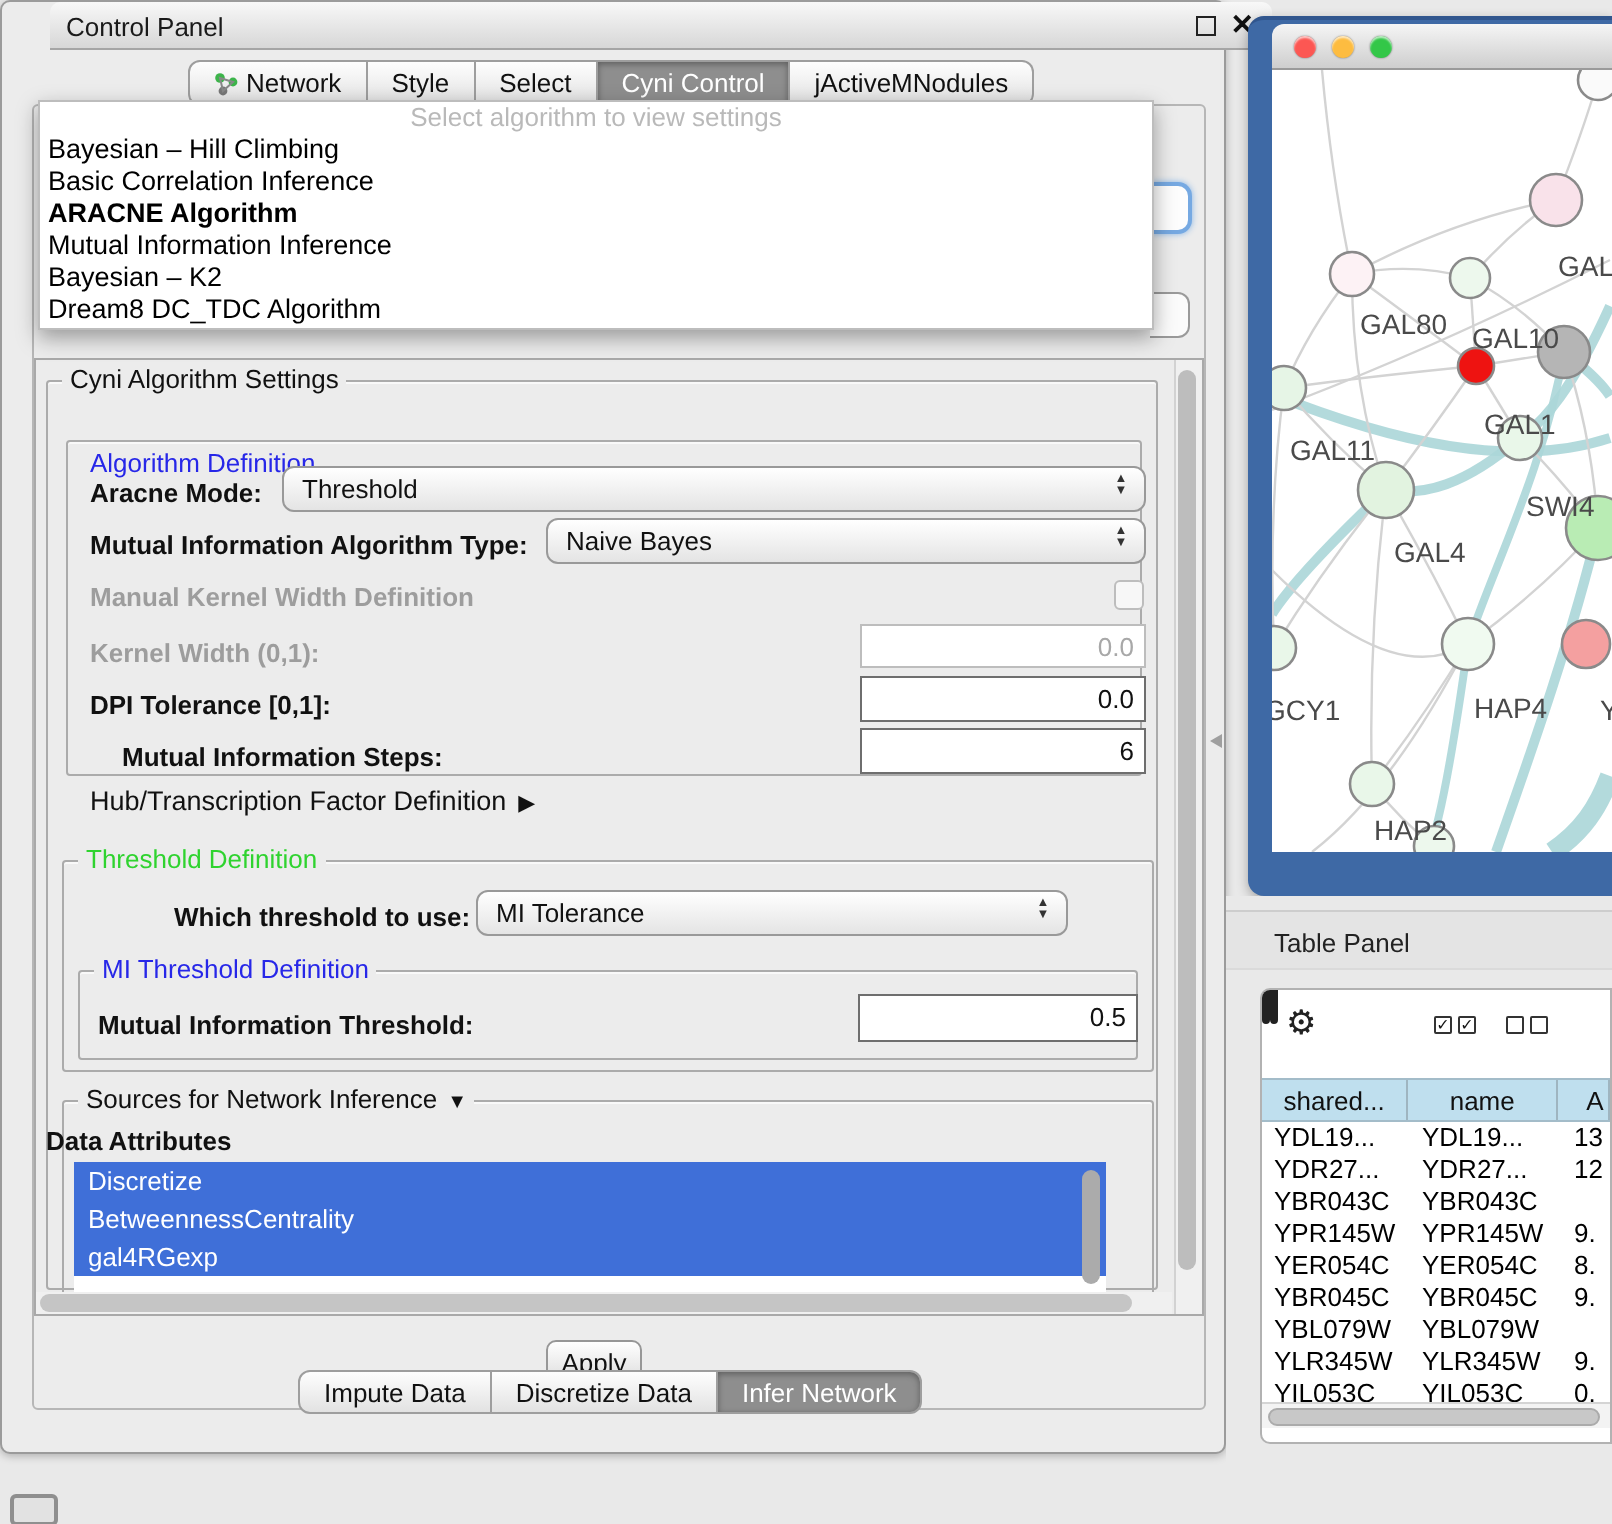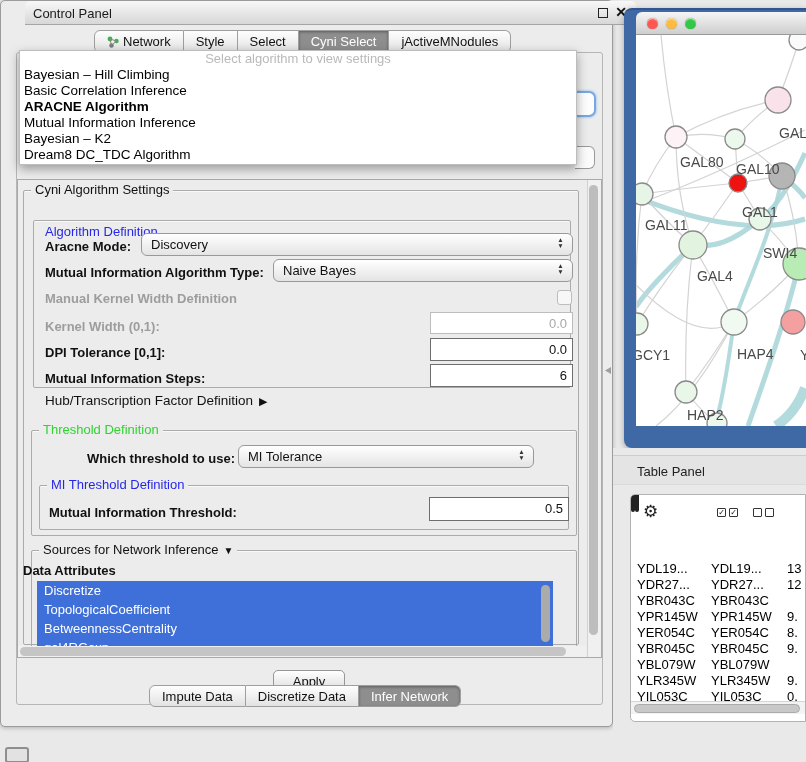--- a/index.html
+++ b/index.html
@@ -45,21 +45,21 @@
   .combo .arr { position:absolute; right:7px; top:3px; width:9px; font-size:6.5px; line-height:6px; color:#333; text-align:center; }
   .tinput { position:absolute; background:#fff; border:1px solid #6e6e6e; font-size:13px; color:#111; text-align:right; padding:3px 5px 0 0; }
   .tinput.dis { border:1px solid #bdbdbd; color:#a8a8a8; }
   .cbox { position:absolute; width:15px; height:15px; border:1px solid #bdbdbd; border-radius:3px; background:#f7f7f7; }
 
   
   #attr-list { left:36px; top:580px; width:516px; height:65px; background:#fff; overflow:hidden; }
   .attr-item { height:19px; line-height:19px; background:#3f6fd8; color:#fff; font-size:13px; padding-left:7px; }
   #attr-vsb { left:540px; top:584px; width:9px; height:57px; background:#ababab; border-radius:5px; }
 
-  #apply-btn { left:272px; top:669px; width:72px; height:22px; background:linear-gradient(#ffffff,#dcdcdc); border:1px solid #979797; border-radius:5px; font-size:13px; text-align:center; padding-top:3px; }
+  #apply-btn { left:272px; top:669px; width:48px; height:22px; background:linear-gradient(#ffffff,#dcdcdc); border:1px solid #979797; border-radius:5px; font-size:13px; text-align:center; padding-top:3px; }
 
   #bottom-tabs { position:absolute; left:148px; top:684px; display:flex; height:22px; }
 
   
   #popup { left:18px; top:49px; width:558px; height:115px; background:#fff; border:1px solid #bdbdbd; box-shadow:0 4px 10px rgba(0,0,0,.35); z-index:40; }
   #popup-ph { height:16px; text-align:center; color:#b9b9b9; font-size:13px; line-height:15px; }
   .popup-item { height:16px; line-height:16px; font-size:13.5px; color:#000; padding-left:4px; white-space:nowrap; }
   .popup-item.sel { font-weight:bold; }
 
   
@@ -116,21 +116,21 @@
         </svg>
         <span>Network</span>
       </div>
       <div class="seg">
         <span>Style</span>
       </div>
       <div class="seg">
         <span>Select</span>
       </div>
       <div class="seg sel">
-        <span>Cyni Select</span>
+        <span>Cyni Control</span>
       </div>
       <div class="seg">
         <span>jActiveMNodules</span>
       </div>
     </div>
 
   <div id="content-pane"></div>
 
   <div class="abs frag1"></div>
   <div class="abs frag2"></div>
@@ -138,40 +138,40 @@
   <div id="scrollpane" class="abs"></div>
 
   <div class="group" style="left:22px;top:189px;width:556px;height:455px;"></div>
   <span class="gtitle" style="left:30px;top:182px;">Cyni Algorithm Settings</span>
 
   <div class="group" style="left:32px;top:219px;width:538px;height:168px;"></div>
   <span class="gtitle blue" style="left:40px;top:224px;">Algorithm Definition</span>
 
   <span class="lbl" style="left:44px;top:238px;">Aracne Mode:</span>
   <div class="combo" style="left:140px;top:232px;width:432px;">
-    <span>Discovery</span>
+    <span>Threshold</span>
     <span class="arr">▲<br>▼</span>
   </div>
 
   <span class="lbl" style="left:44px;top:264px;">Mutual Information Algorithm Type:</span>
   <div class="combo" style="left:272px;top:258px;width:300px;">
     <span>Naive Bayes</span>
     <span class="arr">▲<br>▼</span>
   </div>
 
   <span class="lbl dis" style="left:44px;top:290px;">Manual Kernel Width Definition</span>
   <span class="cbox" style="left:556px;top:289px;"></span>
 
   <span class="lbl dis" style="left:44px;top:318px;">Kernel Width (0,1):</span>
   <div class="tinput dis" style="left:429px;top:311px;width:143px;height:22px;">0.0</div>
 
   <span class="lbl" style="left:44px;top:344px;">DPI Tolerance [0,1]:</span>
   <div class="tinput" style="left:429px;top:337px;width:143px;height:23px;">0.0</div>
 
-  <span class="lbl" style="left:44px;top:370px;">Mutual Information Steps:</span>
+  <span class="lbl" style="left:60px;top:370px;">Mutual Information Steps:</span>
   <div class="tinput" style="left:429px;top:363px;width:143px;height:23px;">6</div>
 
   <span class="lbl" style="left:44px;top:392px;font-weight:normal;font-size:13.5px;"><span>Hub/Transcription Factor Definition</span><span class="hub-arrow">▶</span></span>
 
   <div class="group" style="left:30px;top:429px;width:546px;height:106px;"></div>
   <span class="gtitle green" style="left:38px;top:422px;">Threshold Definition</span>
 
   <span class="lbl" style="left:86px;top:450px;">Which threshold to use:</span>
   <div class="combo" style="left:237px;top:444px;width:296px;">
     <span>MI Tolerance</span>
@@ -182,21 +182,20 @@
   <span class="gtitle blue" style="left:46px;top:477px;">MI Threshold Definition</span>
 
   <span class="lbl" style="left:48px;top:504px;">Mutual Information Threshold:</span>
   <div class="tinput" style="left:428px;top:496px;width:140px;height:24px;">0.5</div>
 
   <div class="group" style="left:30px;top:549px;width:546px;height:100px;"></div>
   <span class="gtitle" style="left:38px;top:542px;"><span>Sources for Network Inference</span><span class="src-arrow">▼</span></span>
   <span class="lbl" style="left:22px;top:562px;">Data Attributes</span>
   <div id="attr-list" class="abs">
       <div class="attr-item">Discretize</div>
-      <div class="attr-item">TopologicalCoefficient</div>
       <div class="attr-item">BetweennessCentrality</div>
       <div class="attr-item">gal4RGexp</div>
     </div>
   <div id="attr-vsb" class="abs"></div>
 
   <div id="vsb-track" class="abs"></div>
   <div id="vsb-thumb" class="abs"></div>
   <div id="hsb-track" class="abs"></div>
   <div id="hsb-thumb" class="abs"></div>
 
@@ -301,20 +300,25 @@
     <span id="t-colicon"><i></i></span>
     <span class="pair" style="left:86px;">
         <b>✓</b>
         <b>✓</b>
       </span>
     <span class="pair" style="left:122px;">
         <b></b>
         <b></b>
       </span>
     <span id="t-partial"></span>
+    <div id="thead">
+        <div class="hcell" style="width: 74px; text-align: center;">shared...</div>
+        <div class="hcell" style="width: 76px; text-align: center;">name</div>
+        <div class="hcell" style="width: 26px; text-align: left; padding-left: 14px;">A</div>
+      </div>
     <div id="trows">
         <div class="trow">
           <span style="left: 6px; width: 70px;">YDL19...</span>
           <span style="left: 80px; width: 72px;">YDL19...</span>
           <span style="left: 156px; width: 22px;">13</span>
         </div>
         <div class="trow">
           <span style="left: 6px; width: 70px;">YDR27...</span>
           <span style="left: 80px; width: 72px;">YDR27...</span>
           <span style="left: 156px; width: 22px;">12</span>

